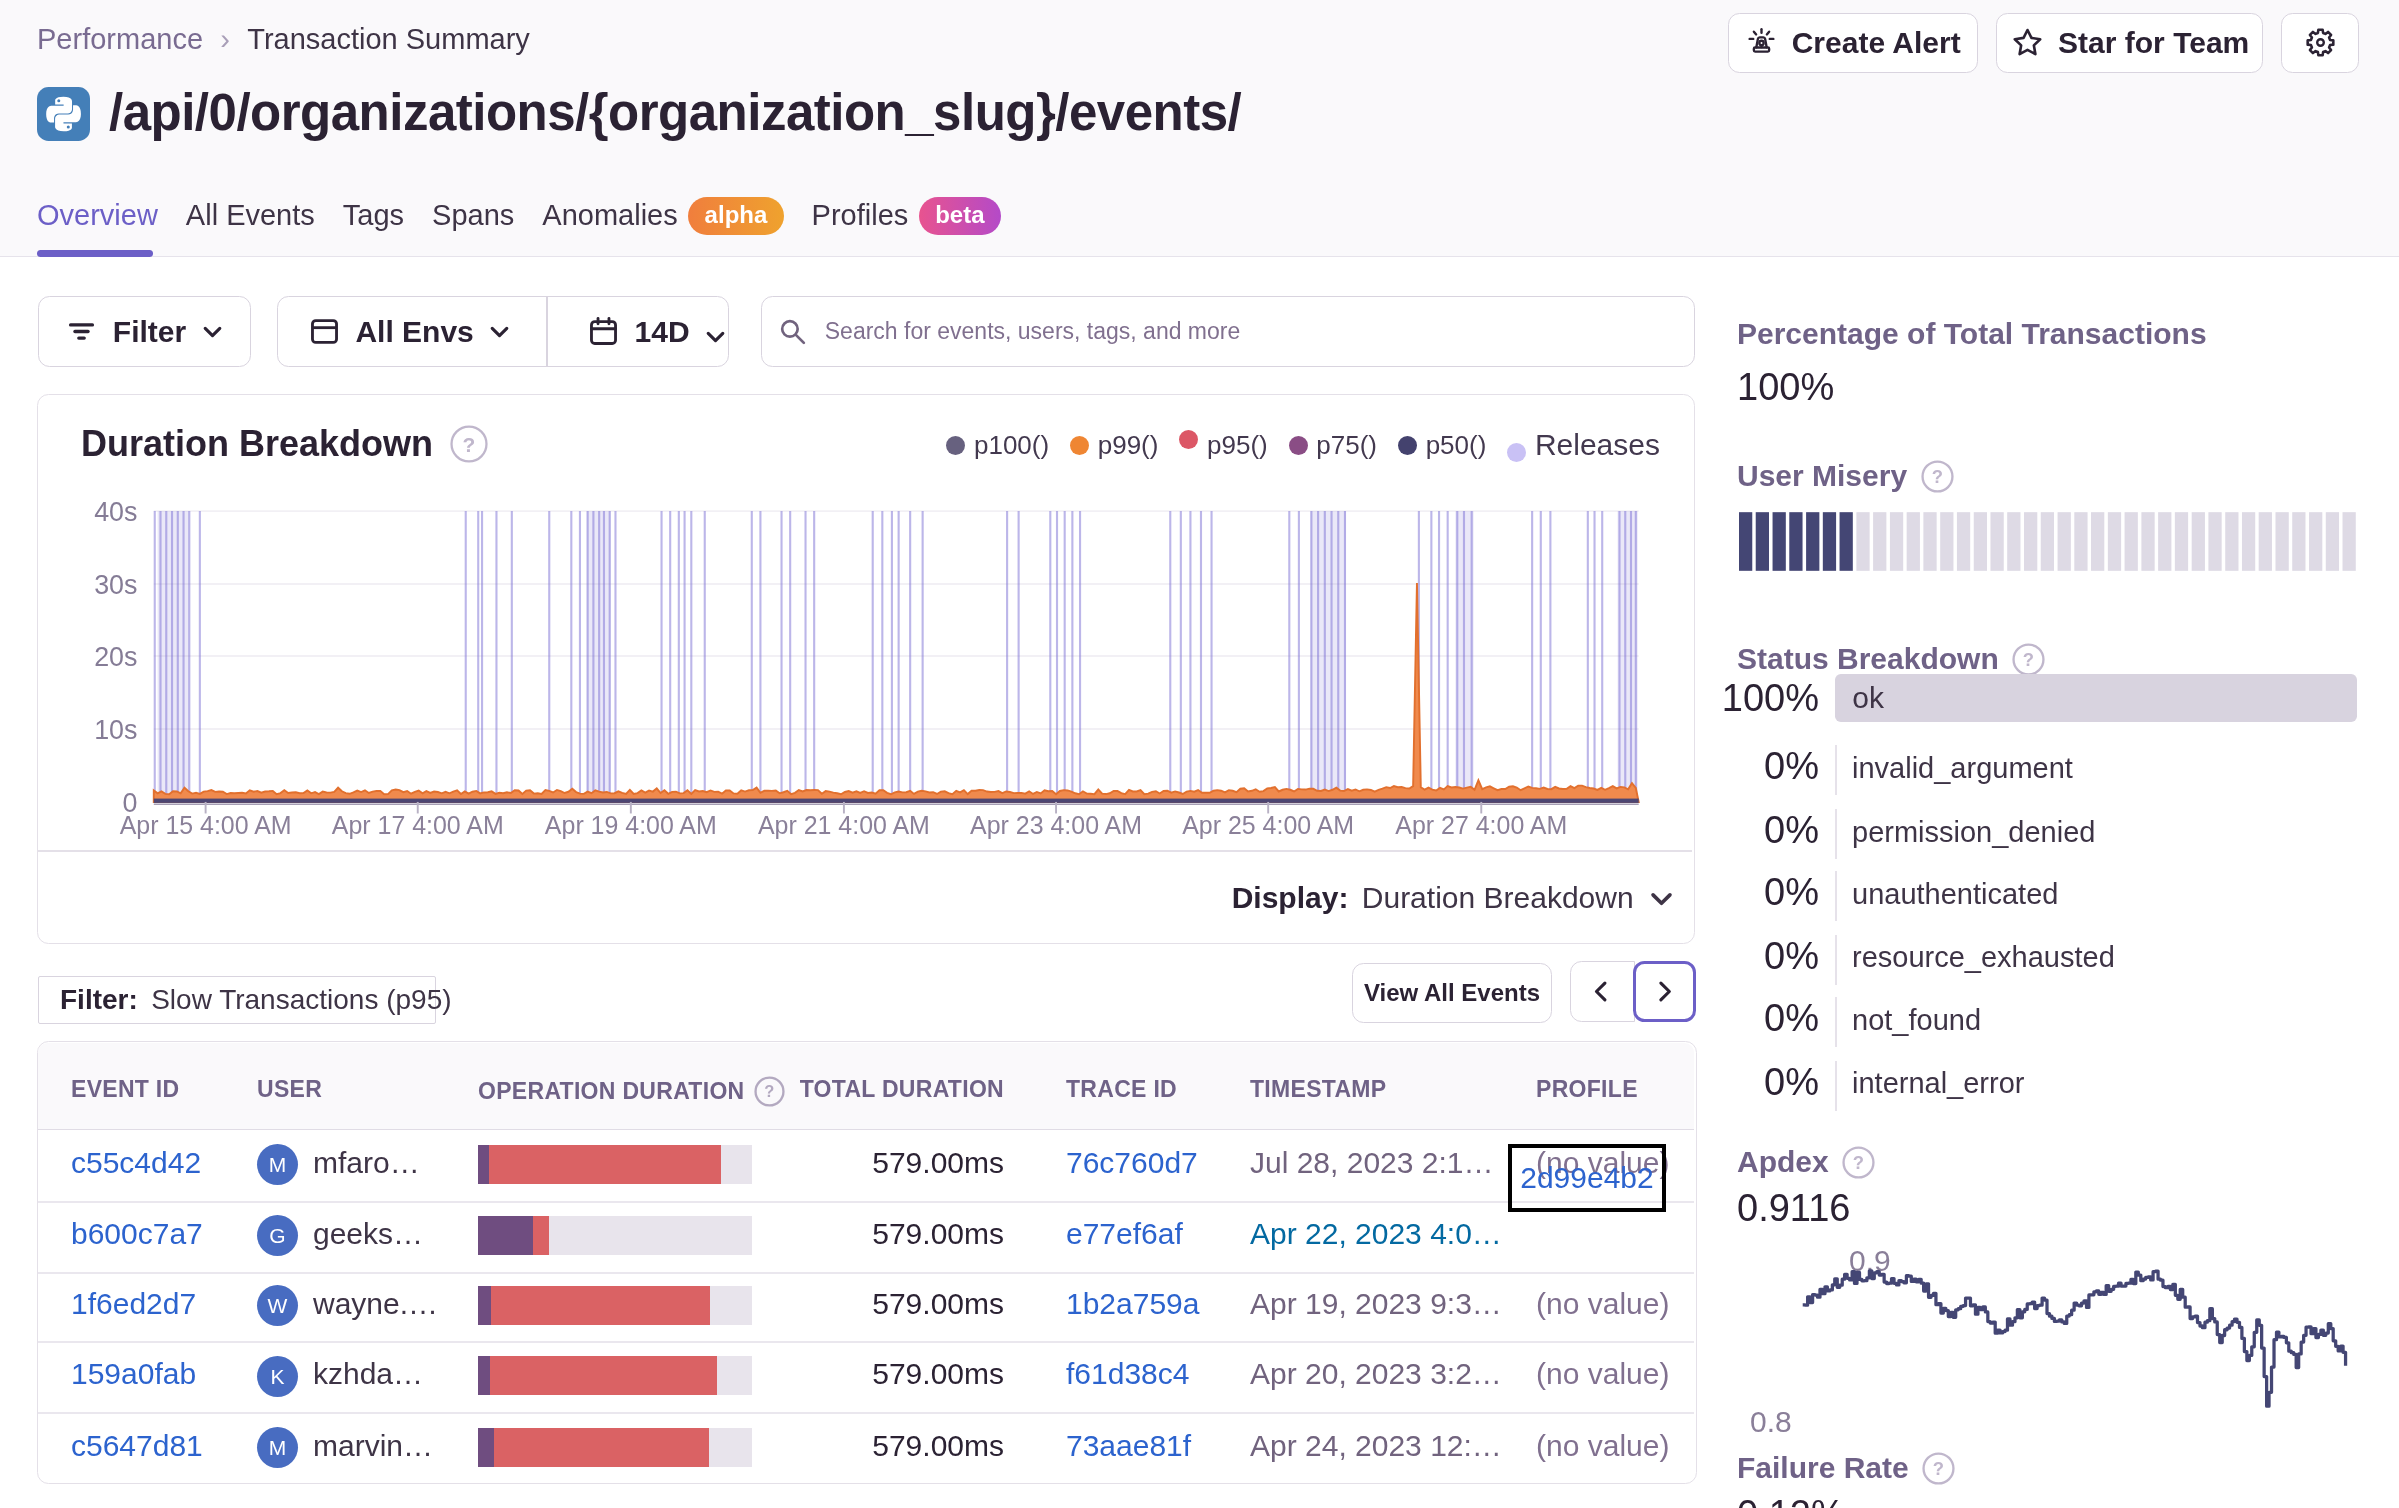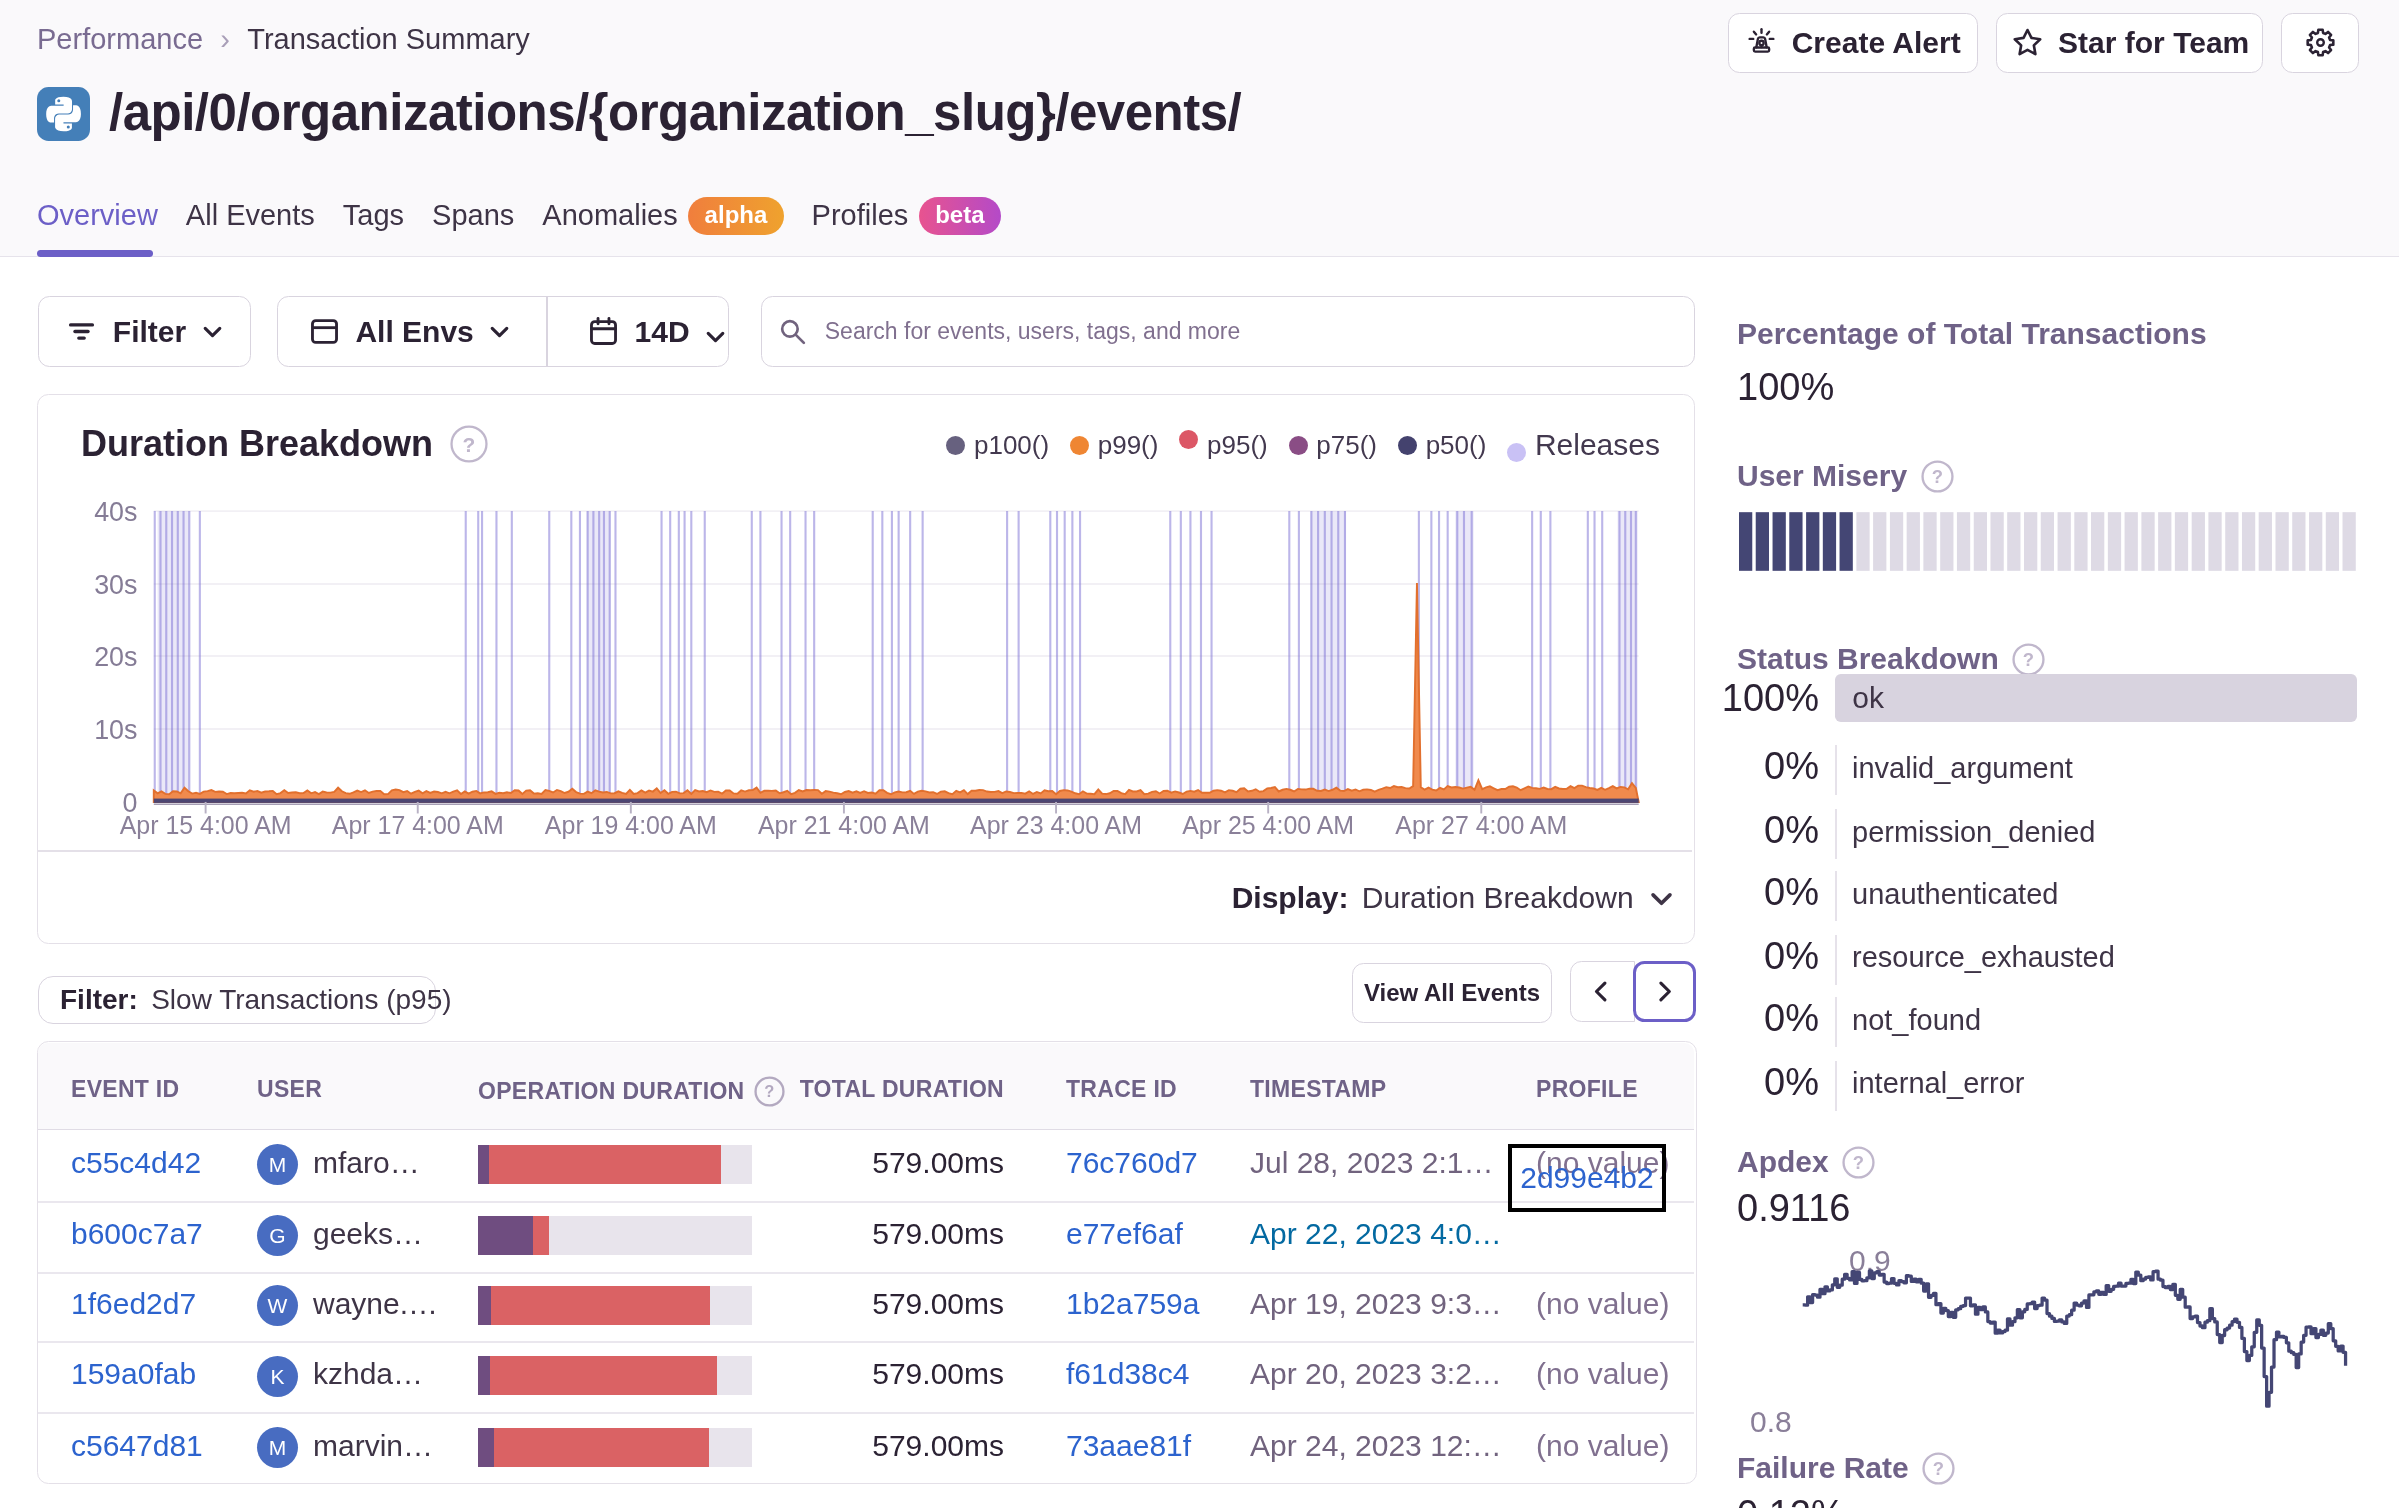--- a/index.html
+++ b/index.html
@@ -226,21 +226,21 @@
     <text x="1504" y="458" text-anchor="middle" font-size="26" fill="#8A8099">Apr 27 4:00 AM</text>
 </svg>
 <div class="abs" style="left:38px;top:850px;width:1654px;height:1.9px;background:#E4E0E8"></div>
 <div class="abs" style="right:724px;top:881px;display:flex;align-items:center;gap:13.4px;font-size:30px;white-space:nowrap">
     <b>Display:</b>
     <span style="color:#3E3446">Duration Breakdown</span>
     <svg width="29" height="29" viewBox="0 0 24 24" fill="none" stroke="#3E3446" stroke-width="3" stroke-linecap="round" stroke-linejoin="round">
       <polyline points="5,9 12,16 19,9"></polyline>
     </svg>
   </div>
-<div class="abs" style="left:38px;top:976px;width:398px;height:48px;background:#fff;border:1.9px solid #D9D4DF;border-radius:15px;display:flex;align-items:center;gap:13.4px;padding-left:21px;font-size:28px;white-space:nowrap">
+<div class="abs" style="left:38px;top:976px;width:398px;height:48px;background:#fff;border:1.9px solid #D9D4DF;border-radius:2px;display:flex;align-items:center;gap:13.4px;padding-left:21px;font-size:28px;white-space:nowrap">
     <b>Filter:</b>
     <span style="color:#3E3446">Slow Transactions (p95)</span>
     <svg width="25" height="25" viewBox="0 0 24 24" fill="none" stroke="#3E3446" stroke-width="3" stroke-linecap="round" stroke-linejoin="round">
       <polyline points="5,9 12,16 19,9"></polyline>
     </svg>
   </div>
 <div class="btn" style="left:1352px;top:963px;width:200px;height:60px;font-size:24px;white-space:nowrap">View All Events</div>
 <div class="abs" style="left:1570px;top:961px;width:127px;height:61px">
 <div style="position:absolute;left:0;top:0;width:65px;height:61px;background:#fff;border:1.9px solid #D9D4DF;border-radius:11.5px 0 0 11.5px;display:flex;align-items:center;justify-content:center">
       <svg width="29" height="29" viewBox="0 0 24 24" fill="none" stroke="#2B2233" stroke-width="2.6" stroke-linecap="round" stroke-linejoin="round">

